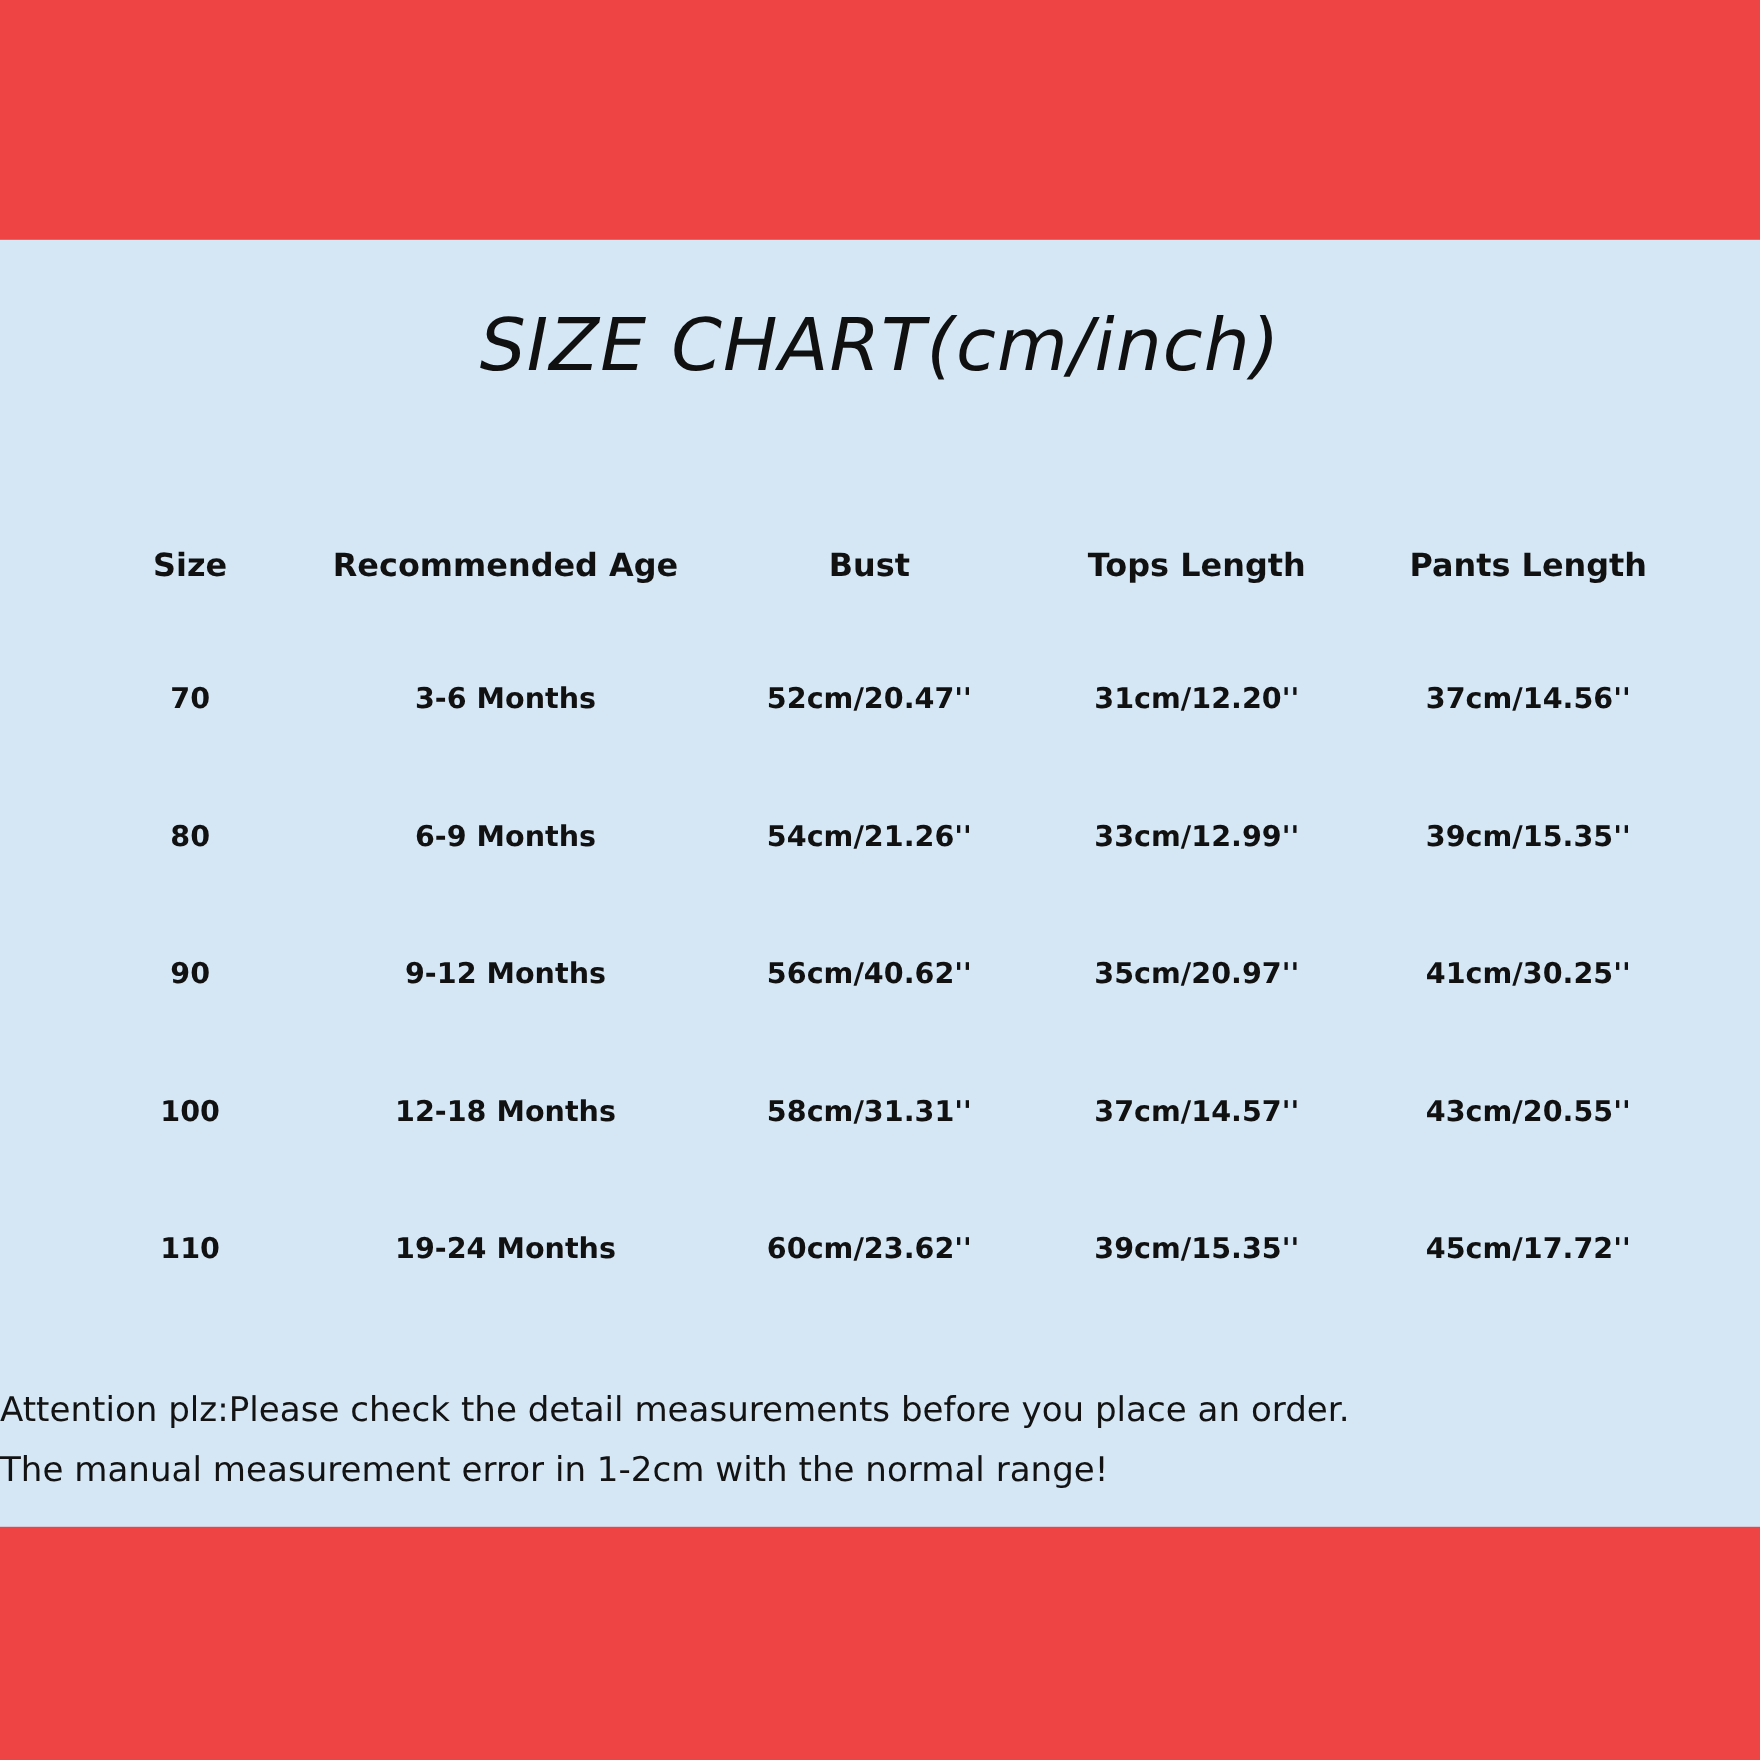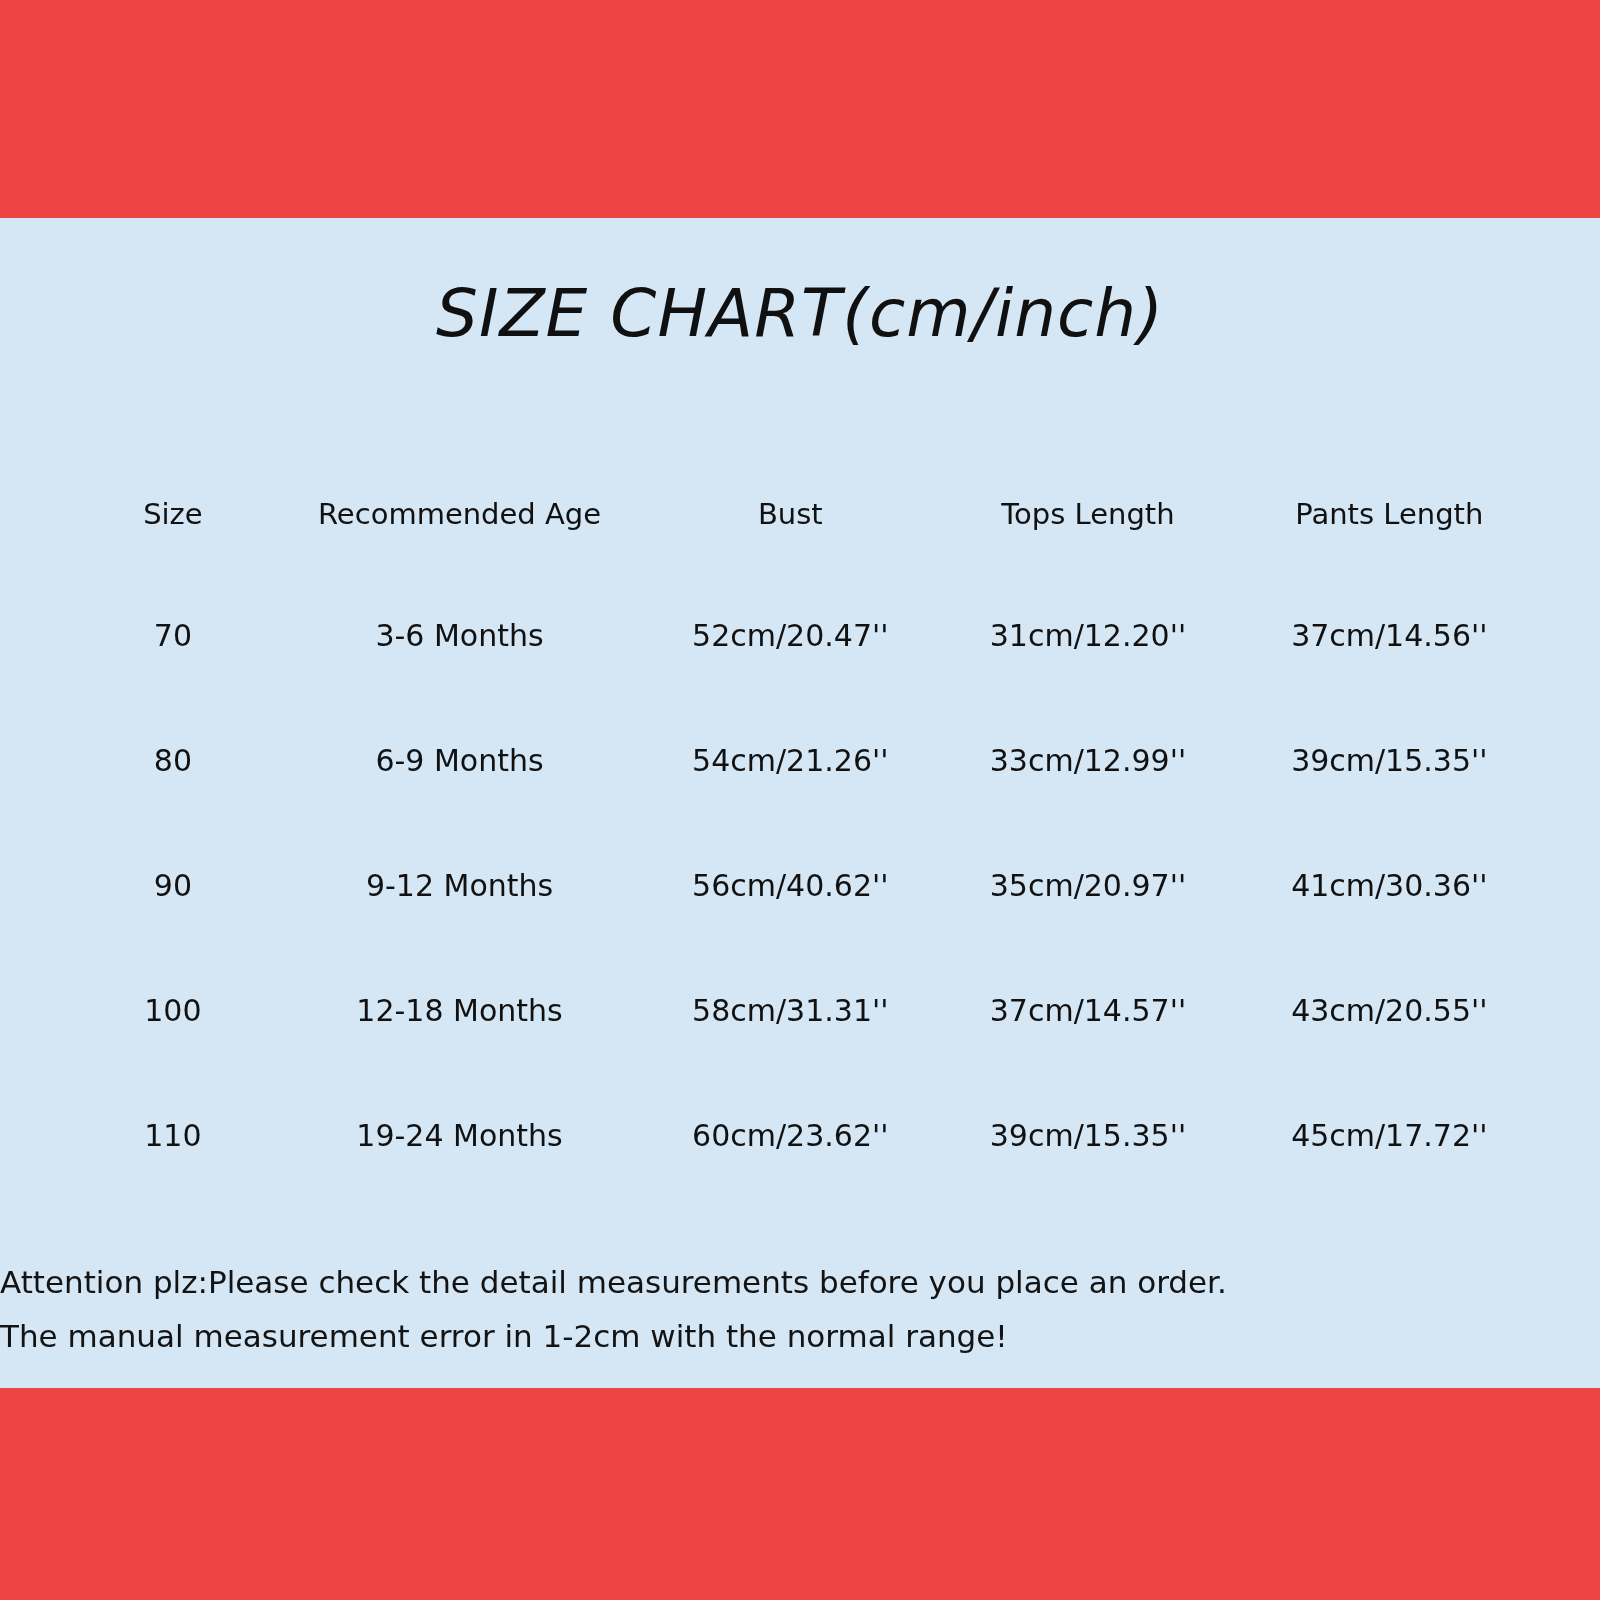--- a/index.html
+++ b/index.html
@@ -44,33 +44,33 @@
     position: absolute;
     left: 70px;
     top: 455px;
     width: 1470px;
     border-collapse: collapse;
     table-layout: fixed;
   }
   table.size-table th,
   table.size-table td {
     font-family: "DejaVu Sans", sans-serif;
-    font-weight: normal;
+    font-weight: bold;
     color: #111111;
     text-align: center;
     padding: 0;
     border: none;
   }
   table.size-table th {
     font-size: 29px;
     height: 118px;
     vertical-align: middle;
   }
   table.size-table td {
-    font-size: 30px;
+    font-size: 26px;
     height: 125px;
     vertical-align: middle;
   }
   col.c-size { width: 14%; }
   col.c-age { width: 25%; }
   col.c-bust { width: 20%; }
   col.c-tops { width: 20.5%; }
   col.c-pants { width: 20.5%; }
 
   .note {
@@ -128,21 +128,21 @@
         <td>6-9 Months</td>
         <td>54cm/21.26''</td>
         <td>33cm/12.99''</td>
         <td>39cm/15.35''</td>
       </tr>
       <tr>
         <td>90</td>
         <td>9-12 Months</td>
         <td>56cm/40.62''</td>
         <td>35cm/20.97''</td>
-        <td>41cm/30.36''</td>
+        <td>41cm/30.25''</td>
       </tr>
       <tr>
         <td>100</td>
         <td>12-18 Months</td>
         <td>58cm/31.31''</td>
         <td>37cm/14.57''</td>
         <td>43cm/20.55''</td>
       </tr>
       <tr>
         <td>110</td>

